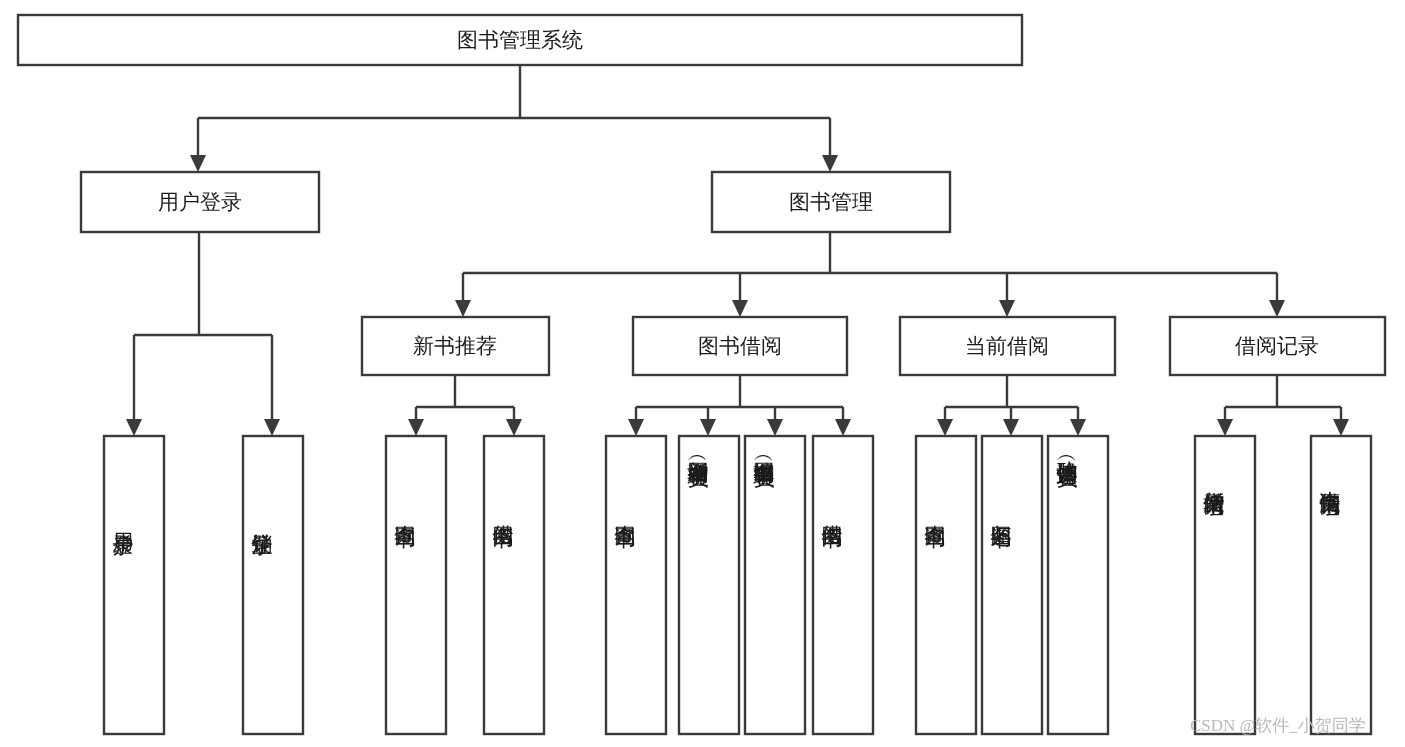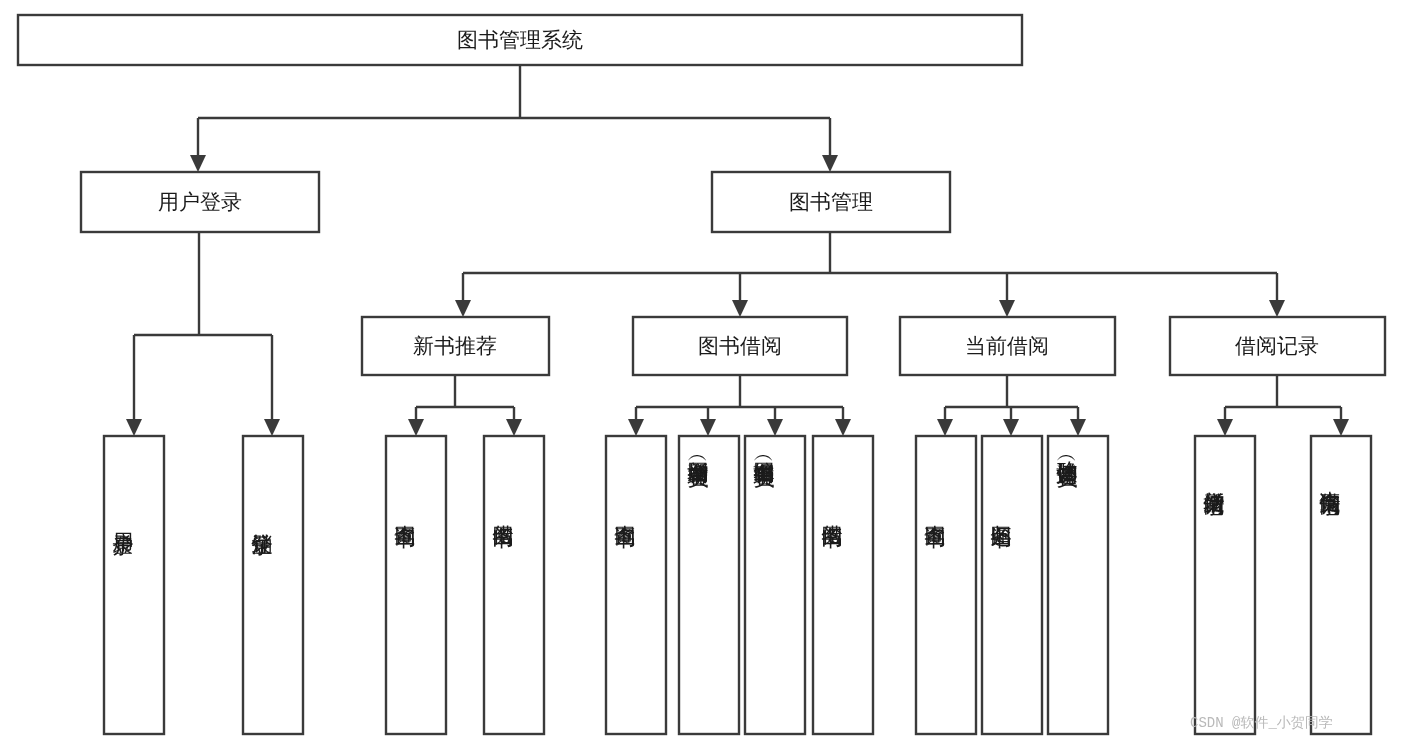--- a/index.html
+++ b/index.html
@@ -58,22 +58,22 @@
     color: #1b1b1b;
     writing-mode: vertical-rl;
     text-orientation: upright;
     letter-spacing: 1px;
     text-align: start;
     white-space: nowrap;
     pointer-events: none;
   }
   .watermark {
     position: absolute;
-    font-family: Liberation Mono, monospace;
-    font-size: 14px;
+    font-family: Liberation Serif, serif;
+    font-size: 17px;
     color: #b9b9b9;
     white-space: nowrap;
     left: 1190px;
     top: 714px;
   }
 </style>
 </head>
 <body>
 
 <div id="diagram-root">

